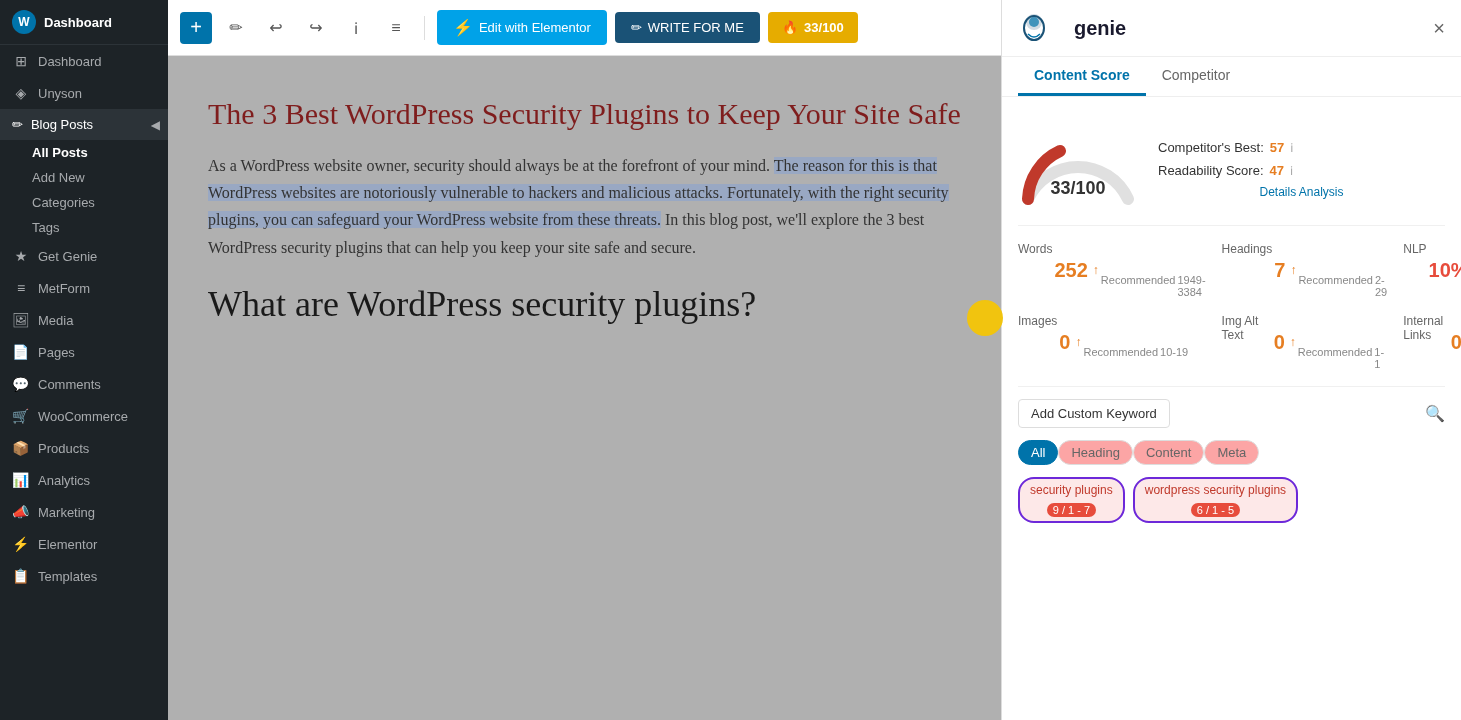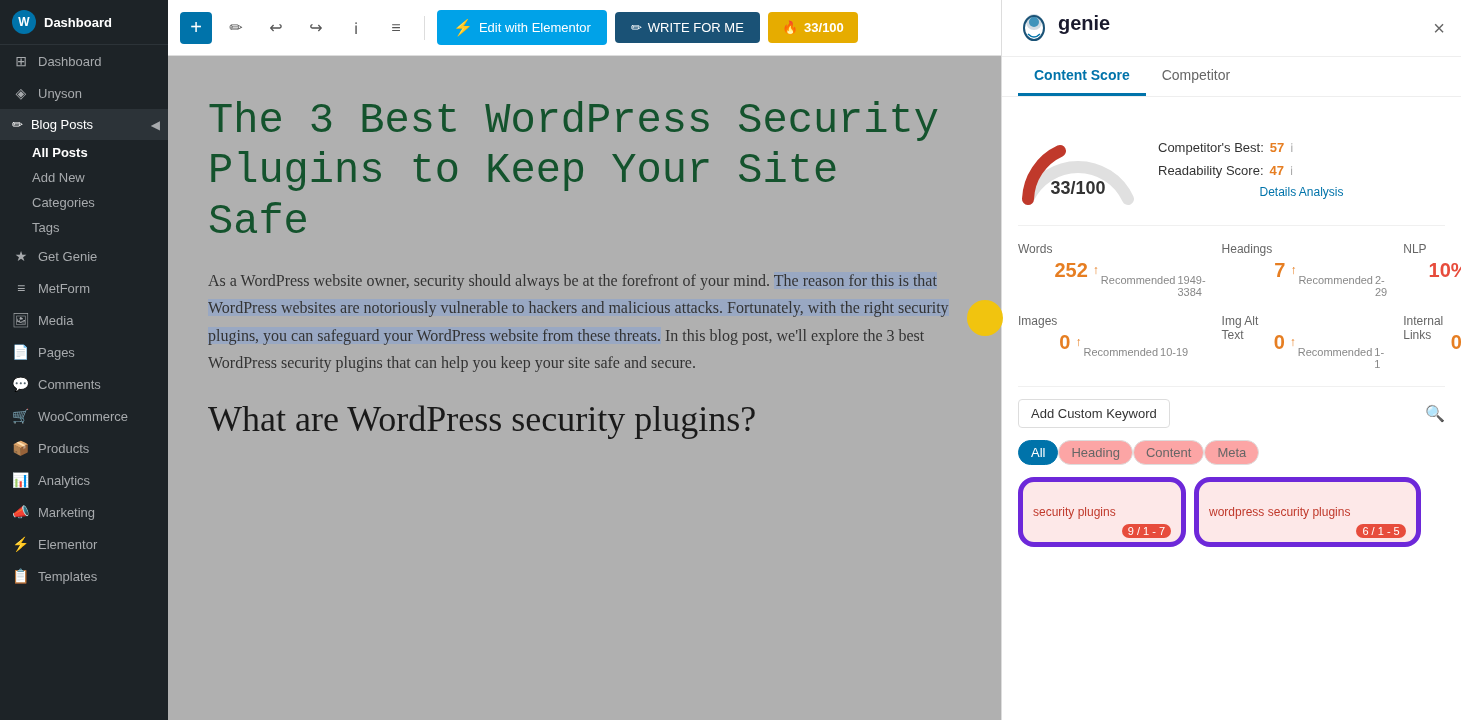--- a/index.html
+++ b/index.html
@@ -171,23 +171,23 @@
     .editor-area {
       flex: 1;
       background: #b0b0b0;
       overflow-y: auto;
       padding: 40px;
       display: flex;
       flex-direction: column;
       gap: 20px;
     }
     .post-title {
-      font-family: Liberation Mono, monospace;
-      font-size: 42px;
-      color: #14532d;
+      font-family: Liberation Serif, serif;
+      font-size: 30px;
+      color: #7f1d1d;
       line-height: 1.2;
       font-weight: 400;
     }
     .post-body {
       font-family: Georgia, serif;
       font-size: 16px;
       color: #333;
       line-height: 1.7;
     }
     .post-body .highlighted {
@@ -213,22 +213,22 @@
     }
     .panel-header {
       display: flex;
       align-items: center;
       justify-content: space-between;
       padding: 12px 16px;
       border-bottom: 1px solid #eee;
     }
     .panel-logo {
       display: flex;
-      align-items: flex-start;
-      gap: 8px;
+      align-items: center;
+      gap: 24px;
     }
     .panel-logo-icon {
       width: 32px;
       height: 32px;
     }
     .panel-logo-text {
       font-size: 20px;
       font-weight: 700;
       color: #1a1a2e;
     }
@@ -374,36 +374,36 @@
       color: #fff;
       border-color: #0073aa;
     }
     .keyword-tags {
       display: flex;
       flex-wrap: wrap;
       gap: 8px;
     }
     .keyword-tag {
       background: #fde8e8;
-      border: 5px solid #6d28d9;
+      border: 2px solid #6d28d9;
       border-radius: 16px;
       padding: 4px 10px;
       font-size: 12px;
       color: #c0392b;
       display: flex;
       align-items: center;
       gap: 6px;
+      flex-direction: column;
     }
     .keyword-tag .kw-count {
       background: #e74c3c;
       color: white;
       border-radius: 10px;
       padding: 1px 6px;
       font-size: 11px;
-      margin-top: 38px;
     }
 
     
     .yellow-hint {
       position: absolute;
       right: 458px;
       top: 300px;
       width: 36px;
       height: 36px;
       background: #f1c40f;

